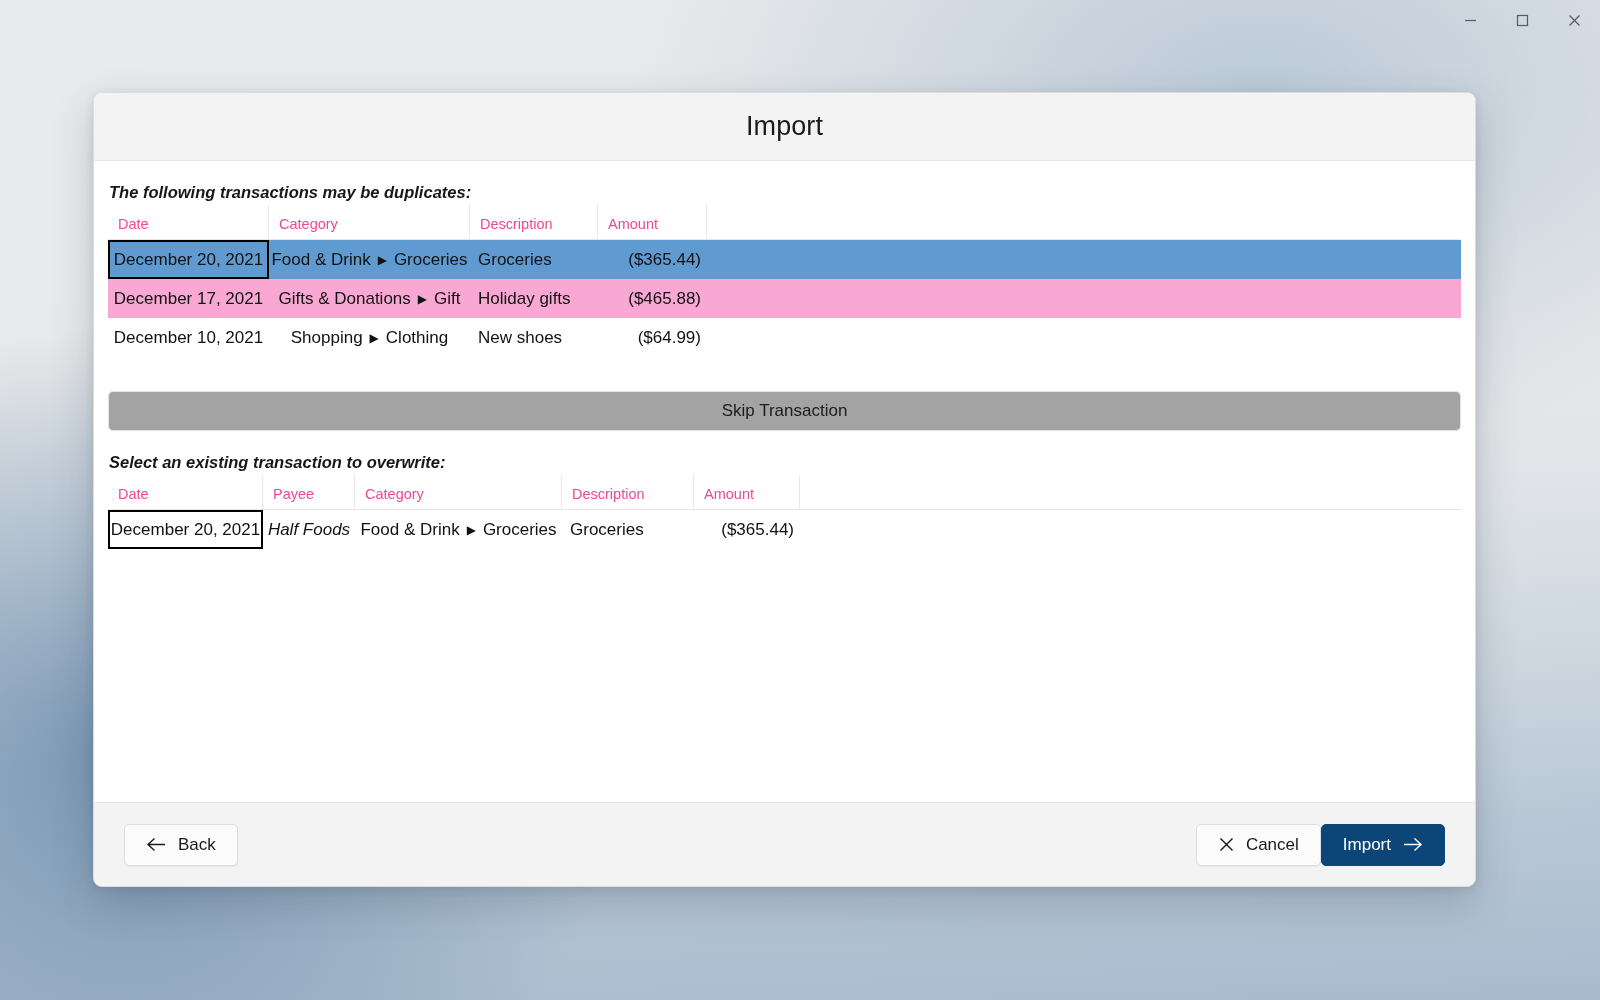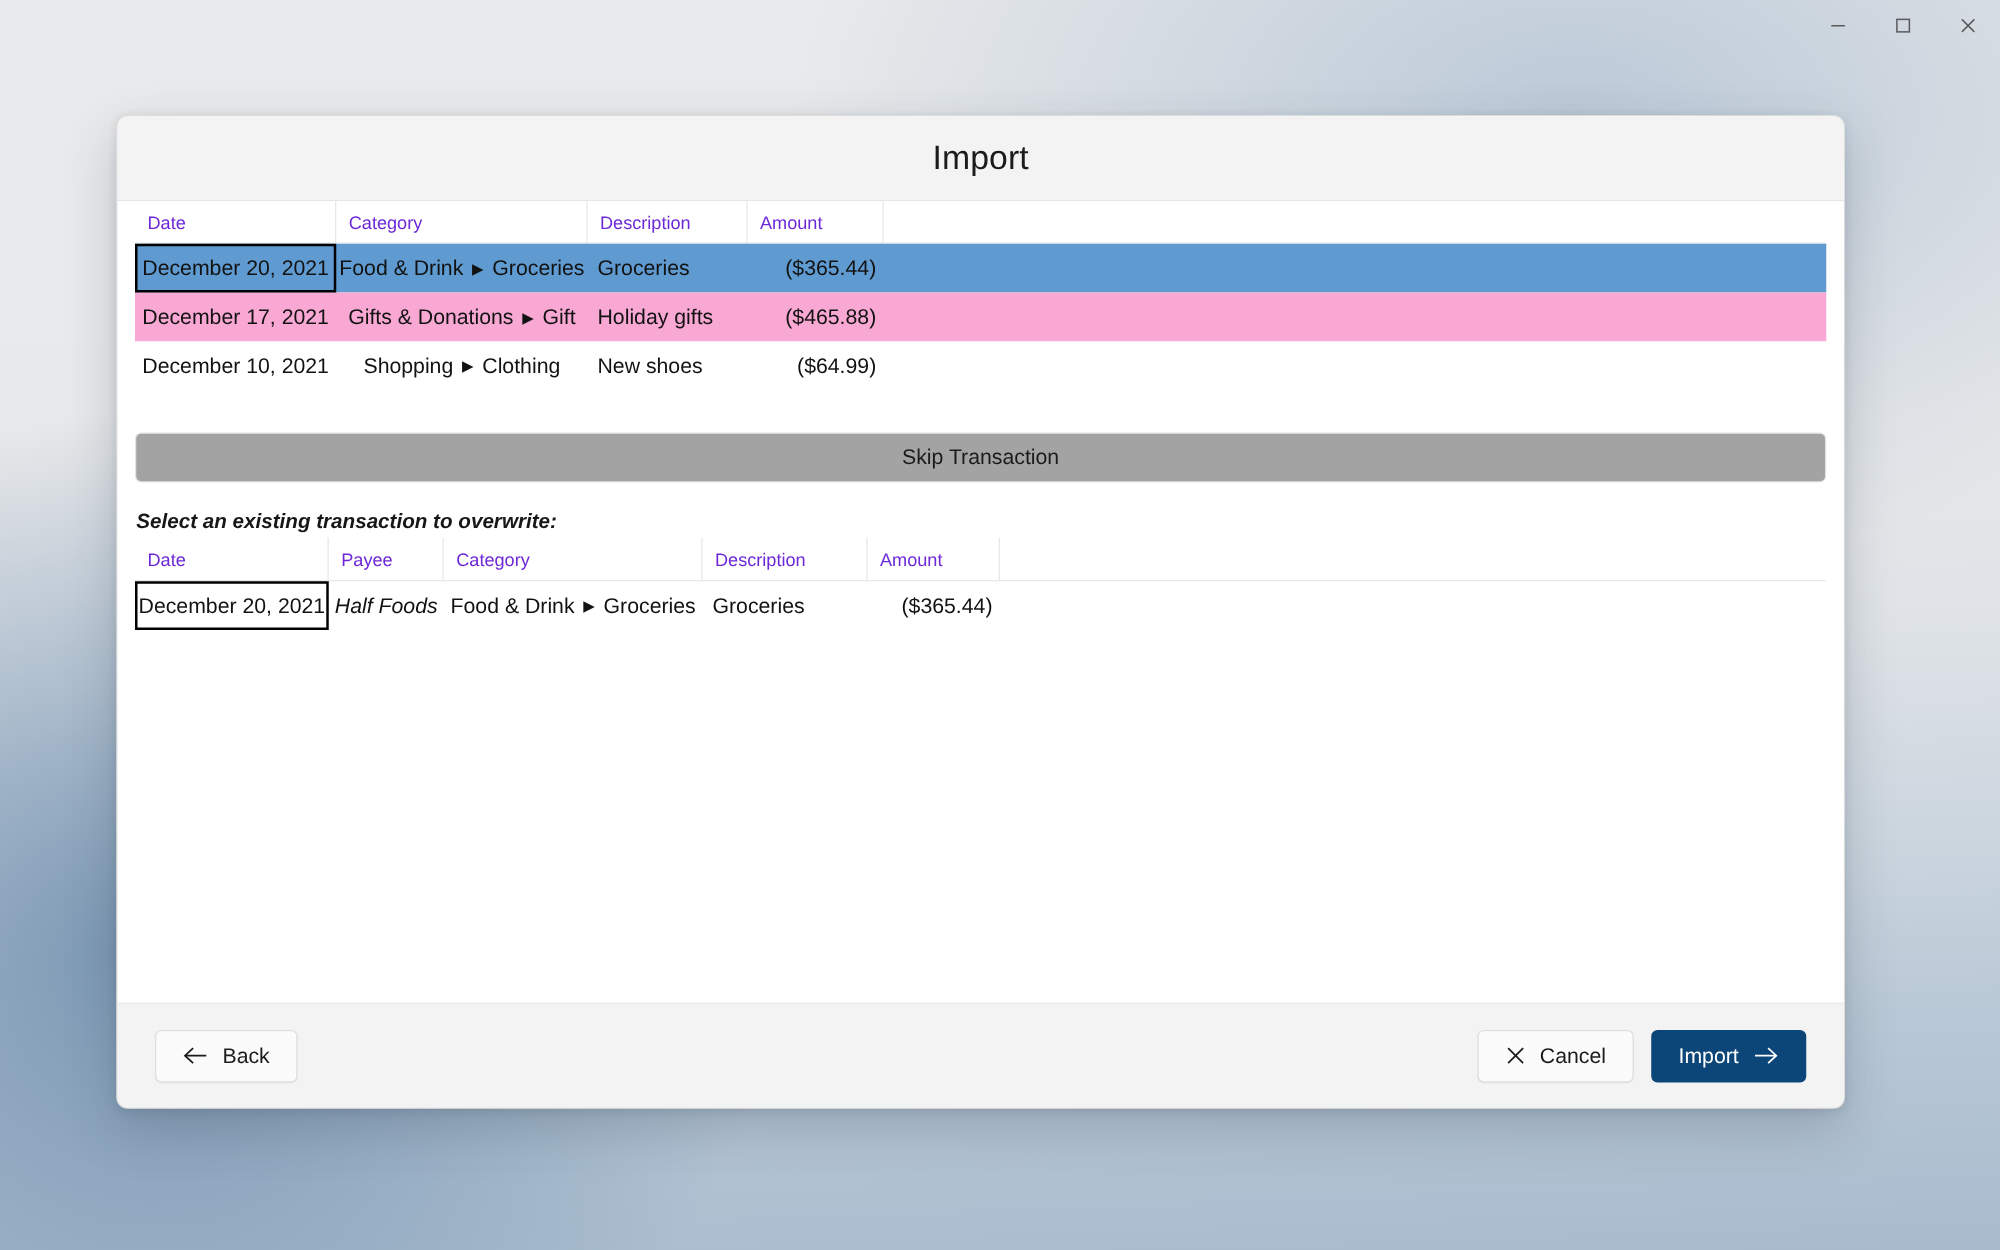--- a/index.html
+++ b/index.html
@@ -93,21 +93,21 @@
   .grid { width: 100%; }
 
   .grid-head {
     display: flex;
     height: 34px;
     align-items: flex-end;
     border-bottom: 1px solid #e7e7e7;
   }
   .grid-head .cell {
     font-size: 14.5px;
-    color: #6d28d9;
+    color: #ec4899;
     padding: 0 0 7px 10px;
     border-right: 1px solid #e7e7e7;
     height: 34px;
     display: flex;
     align-items: flex-end;
     overflow: hidden;
     white-space: nowrap;
   }
   .grid-head .cell.last { border-right: none; }
 
@@ -175,21 +175,21 @@
   .dialog-footer {
     flex: 0 0 84px;
     height: 84px;
     background: #f3f3f3;
     border-top: 1px solid #e6e6e6;
     display: flex;
     align-items: center;
     justify-content: space-between;
     padding: 0 30px;
   }
-  .footer-right { display: flex; align-items: center; gap: 14px; }
+  .footer-right { display: flex; align-items: center; }
 
   .btn {
     height: 42px;
     border-radius: 5px;
     font-size: 17px;
     display: inline-flex;
     align-items: center;
     justify-content: center;
     gap: 11px;
     cursor: default;
@@ -238,20 +238,21 @@
 </div>
 
 <div class="dialog">
 
   <div class="dialog-header">
     <div class="dialog-title">Import</div>
   </div>
 
   <div class="dialog-body">
 
+    <div class="section-label">The following transactions may be duplicates:</div>
 
     <div class="grid">
       <div class="grid-head">
         <div class="cell" style="width:161px">Date</div>
         <div class="cell" style="width:201px">Category</div>
         <div class="cell" style="width:128px">Description</div>
         <div class="cell" style="width:109px">Amount</div>
         <div class="cell last" style="flex:1"></div>
       </div>
 

